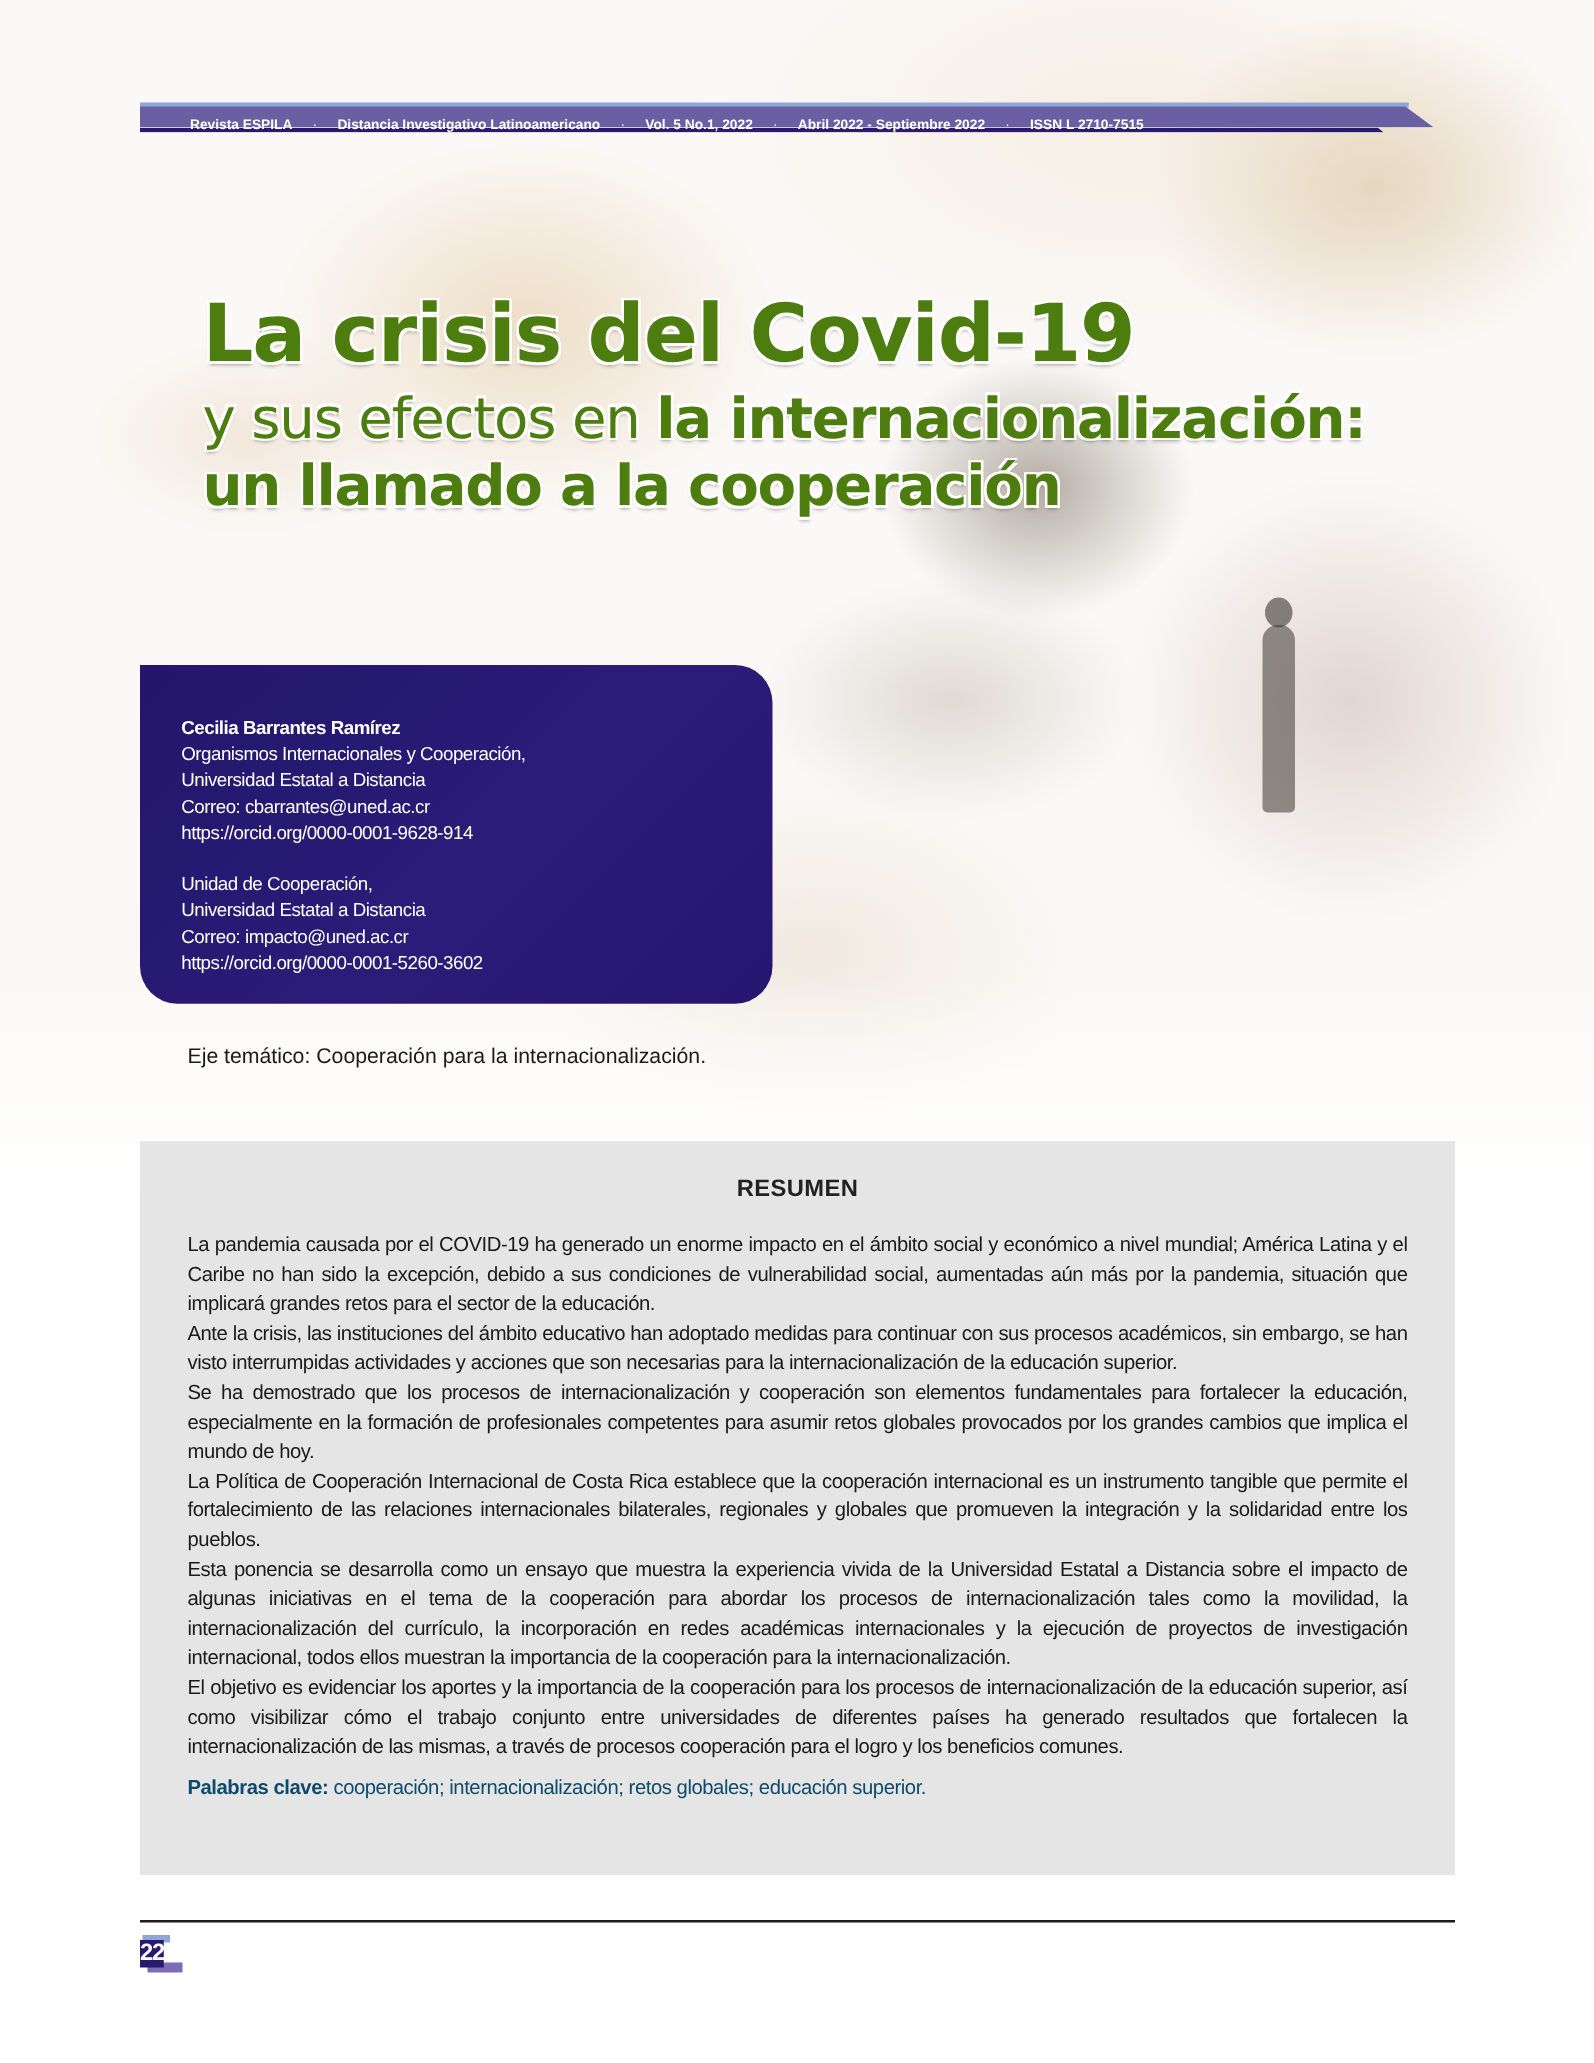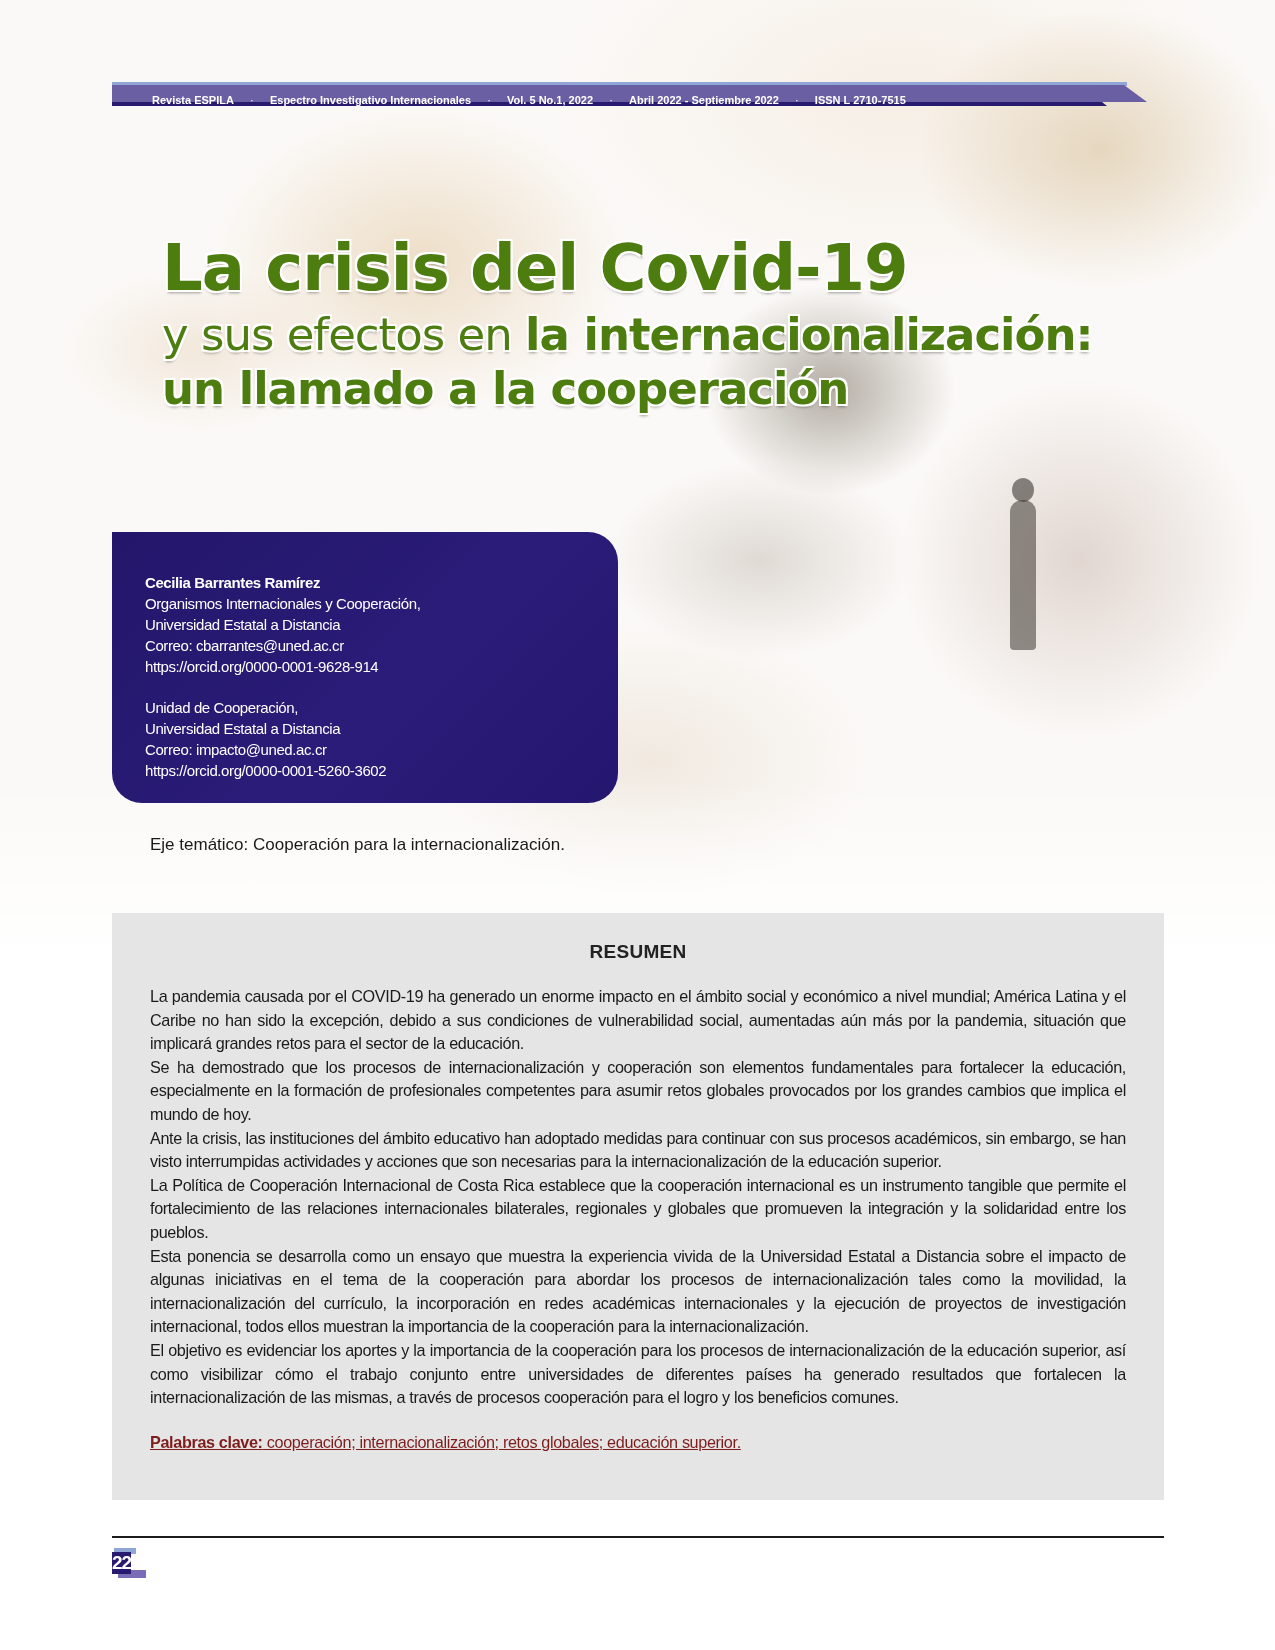--- a/index.html
+++ b/index.html
@@ -95,21 +95,21 @@
       background: #e5e5e5; box-sizing: border-box; padding: 28px 38px 0 38px;
     }
     .resumen h2 {
       margin: 0 0 22px 0; text-align: center; font-size: 19px; font-weight: bold; color: #222;
       letter-spacing: 0.3px;
     }
     .resumen p {
       margin: 0; font-size: 16.2px; line-height: 23.6px; text-align: justify; color: #1a1a1a;
       letter-spacing: -0.35px;
     }
-    .resumen .keywords { margin-top: 23px; font-size: 16.2px; color: #7f1d1d; letter-spacing: -0.35px; text-decoration: underline; }
+    .resumen .keywords { margin-top: 11px; font-size: 16.2px; color: #0c4a6e; letter-spacing: -0.35px; }
     .resumen .keywords b { font-weight: bold; }
 
     
     .footer-line {
       position: absolute; left: 112px; top: 1536px; width: 1052px; height: 2px; background: #1b1b1b;
     }
     .page-num {
       position: absolute; left: 112px; top: 1548px; width: 36px; height: 30px;
     }
     .page-num .pn-top { position: absolute; left: 2px; top: 0; width: 22px; height: 6px; background: #8fa6d6; }
@@ -128,21 +128,21 @@
 <div class="figure"></div>
 <div class="bg-fade"></div>
 
 <div class="header-bar">
   <div class="top-strip"></div>
   <div class="main-strip"></div>
   <div class="bottom-strip"></div>
   <div class="header-items">
     <span class="item">Revista ESPILA</span>
     <span class="sep">·</span>
-    <span class="item">Espectro Investigativo Internacionales</span>
+    <span class="item">Distancia Investigativo Latinoamericano</span>
     <span class="sep">·</span>
     <span class="item">Vol. 5  No.1, 2022</span>
     <span class="sep">·</span>
     <span class="item">Abril 2022 - Septiembre 2022</span>
     <span class="sep">·</span>
     <span class="item">ISSN L 2710-7515</span>
   </div>
 </div>
 
 <div class="title">
@@ -165,22 +165,22 @@
     <div>Correo: impacto@uned.ac.cr</div>
     <div>https://orcid.org/0000-0001-5260-3602</div>
   </div>
 </div>
 
 <div class="eje">Eje temático: Cooperación para la internacionalización.</div>
 
 <div class="resumen">
   <h2>RESUMEN</h2>
   <p>La pandemia causada por el COVID-19 ha generado un enorme impacto en el ámbito social y económico a nivel mundial; América Latina y el Caribe no han sido la excepción, debido a sus condiciones de vulnerabilidad social, aumentadas aún más por la pandemia, situación que implicará grandes retos para el sector de la educación.</p>
+  <p>Ante la crisis, las instituciones del ámbito educativo han adoptado medidas para continuar con sus procesos académicos, sin embargo, se han visto interrumpidas actividades y acciones que son necesarias para la internacionalización de la educación superior.</p>
   <p>Se ha demostrado que los procesos de internacionalización y cooperación son elementos fundamentales para fortalecer la educación, especialmente en la formación de profesionales competentes para asumir retos globales provocados por los grandes cambios que implica el mundo de hoy.</p>
-  <p>Ante la crisis, las instituciones del ámbito educativo han adoptado medidas para continuar con sus procesos académicos, sin embargo, se han visto interrumpidas actividades y acciones que son necesarias para la internacionalización de la educación superior.</p>
   <p>La Política de Cooperación Internacional de Costa Rica establece que la cooperación internacional es un instrumento tangible que permite el fortalecimiento de las relaciones internacionales bilaterales, regionales y globales que promueven la integración y la solidaridad entre los pueblos.</p>
   <p>Esta ponencia se desarrolla como un ensayo que muestra la experiencia vivida de la Universidad Estatal a Distancia sobre el impacto de algunas iniciativas en el tema de la cooperación para abordar los procesos de internacionalización tales como la movilidad, la internacionalización del currículo, la incorporación en redes académicas internacionales y la ejecución de proyectos de investigación internacional, todos ellos muestran la importancia de la cooperación para la internacionalización.</p>
   <p>El objetivo es evidenciar los aportes y la importancia de la cooperación para los procesos de internacionalización de la educación superior, así como visibilizar cómo el trabajo conjunto entre universidades de diferentes países ha generado resultados que fortalecen la internacionalización de las mismas, a través de procesos cooperación para el logro y los beneficios comunes.</p>
   <div class="keywords"><b>Palabras clave:</b><span> cooperación; internacionalización; retos globales; educación superior.</span></div>
 </div>
 
 <div class="footer-line"></div>
 <div class="page-num">
   <div class="pn-top"></div>
   <div class="pn-bot"></div>

